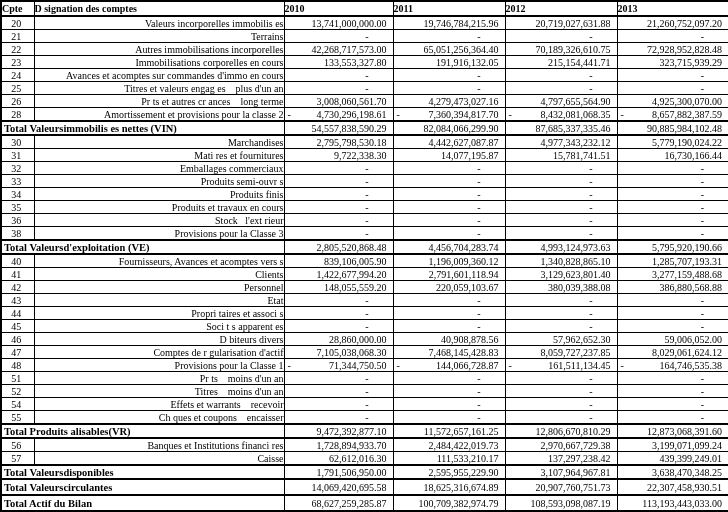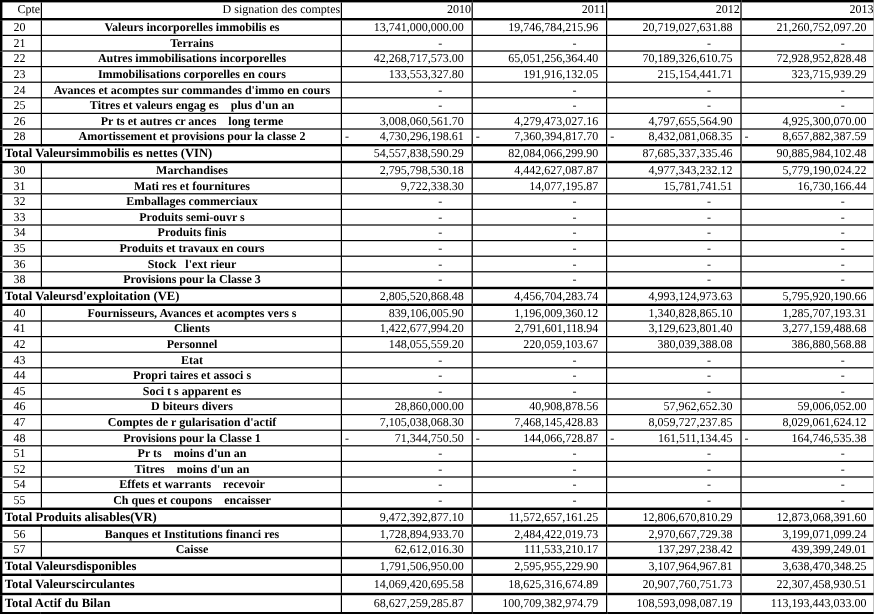--- a/index.html
+++ b/index.html
@@ -19,30 +19,30 @@
   .sheet th, .sheet td {
     border: 1px solid #000;
     padding: 0;
     height: 12px;
     line-height: 11px;
     vertical-align: middle;
     overflow: hidden;
     white-space: pre;
   }
   .sheet thead th {
-    font-weight: normal;
-    text-align: right;
+    font-weight: bold;
+    text-align: left;
     height: 13px;
     border-bottom-width: 2px;
     border-top-width: 2px;
   }
   .sheet thead th:first-child { border-left-width: 2px; }
   .sheet thead th:last-child { border-right-width: 2px; margin-left: 33px; }
   td.cpte   { text-align: center; padding-right: 3px; }
-  td.desig  { text-align: center;  padding-left: 2px; font-weight: bold; }
+  td.desig  { text-align: right;  padding-left: 2px; }
   td.num    { text-align: right; padding-right: 6px; }
   td.dash   { padding-right: 24px; }
   td.neg .minus { float: left; padding-left: 3px; }
   tr.total td {
     border-top-width: 2px;
     border-bottom-width: 2px;
     margin-top: 40px;
   }
   td.total-label {
     font-weight: bold;

